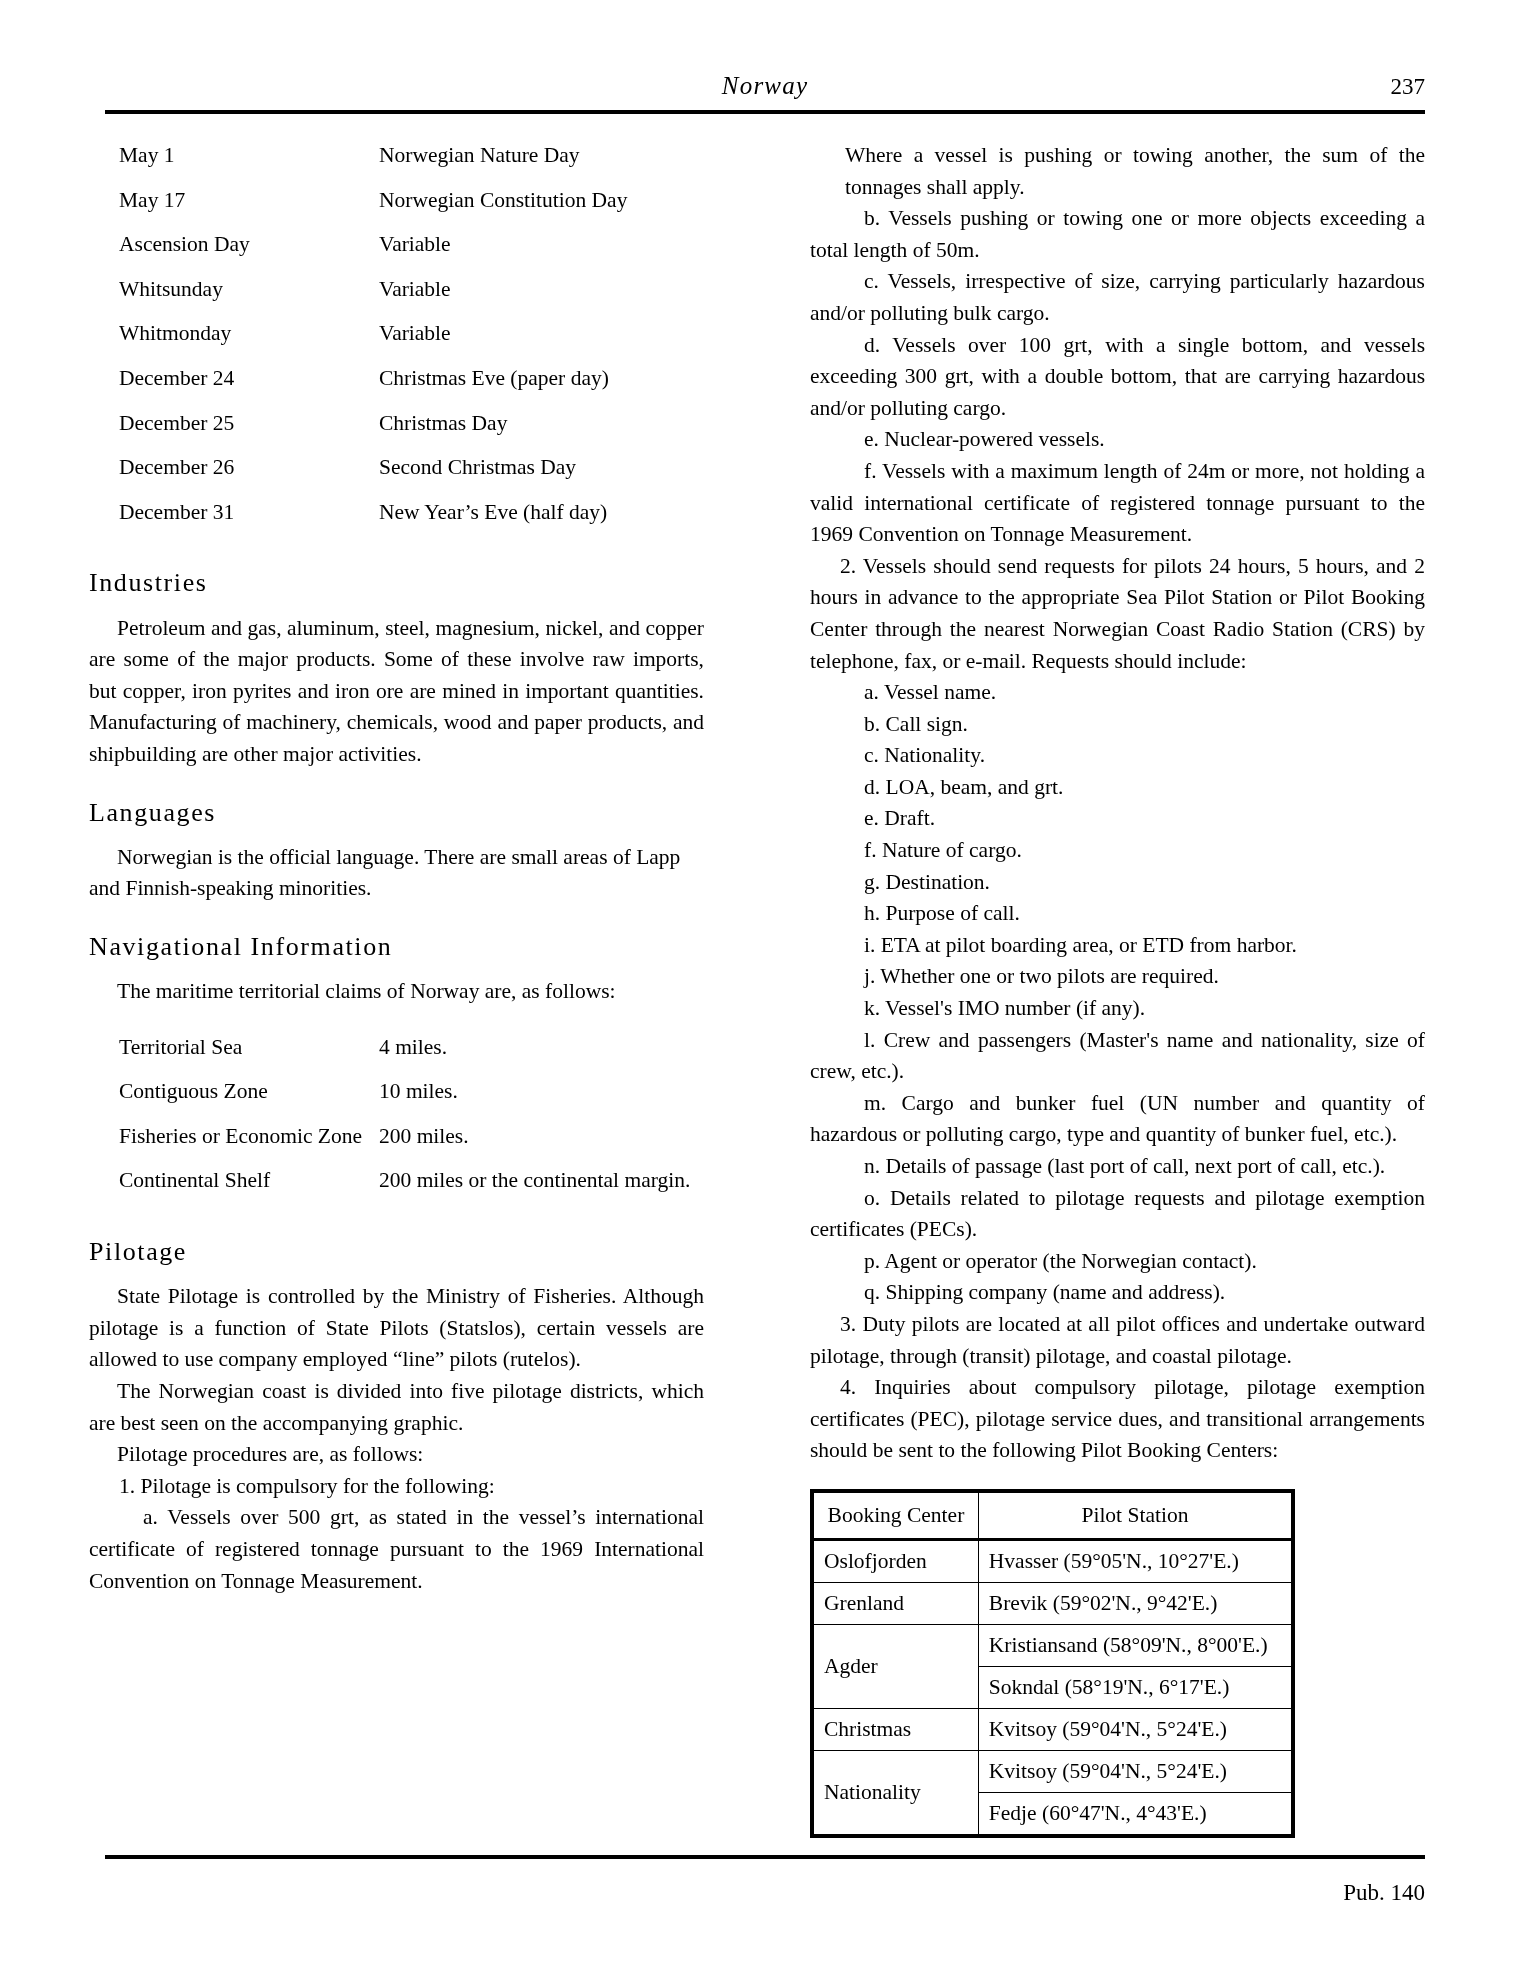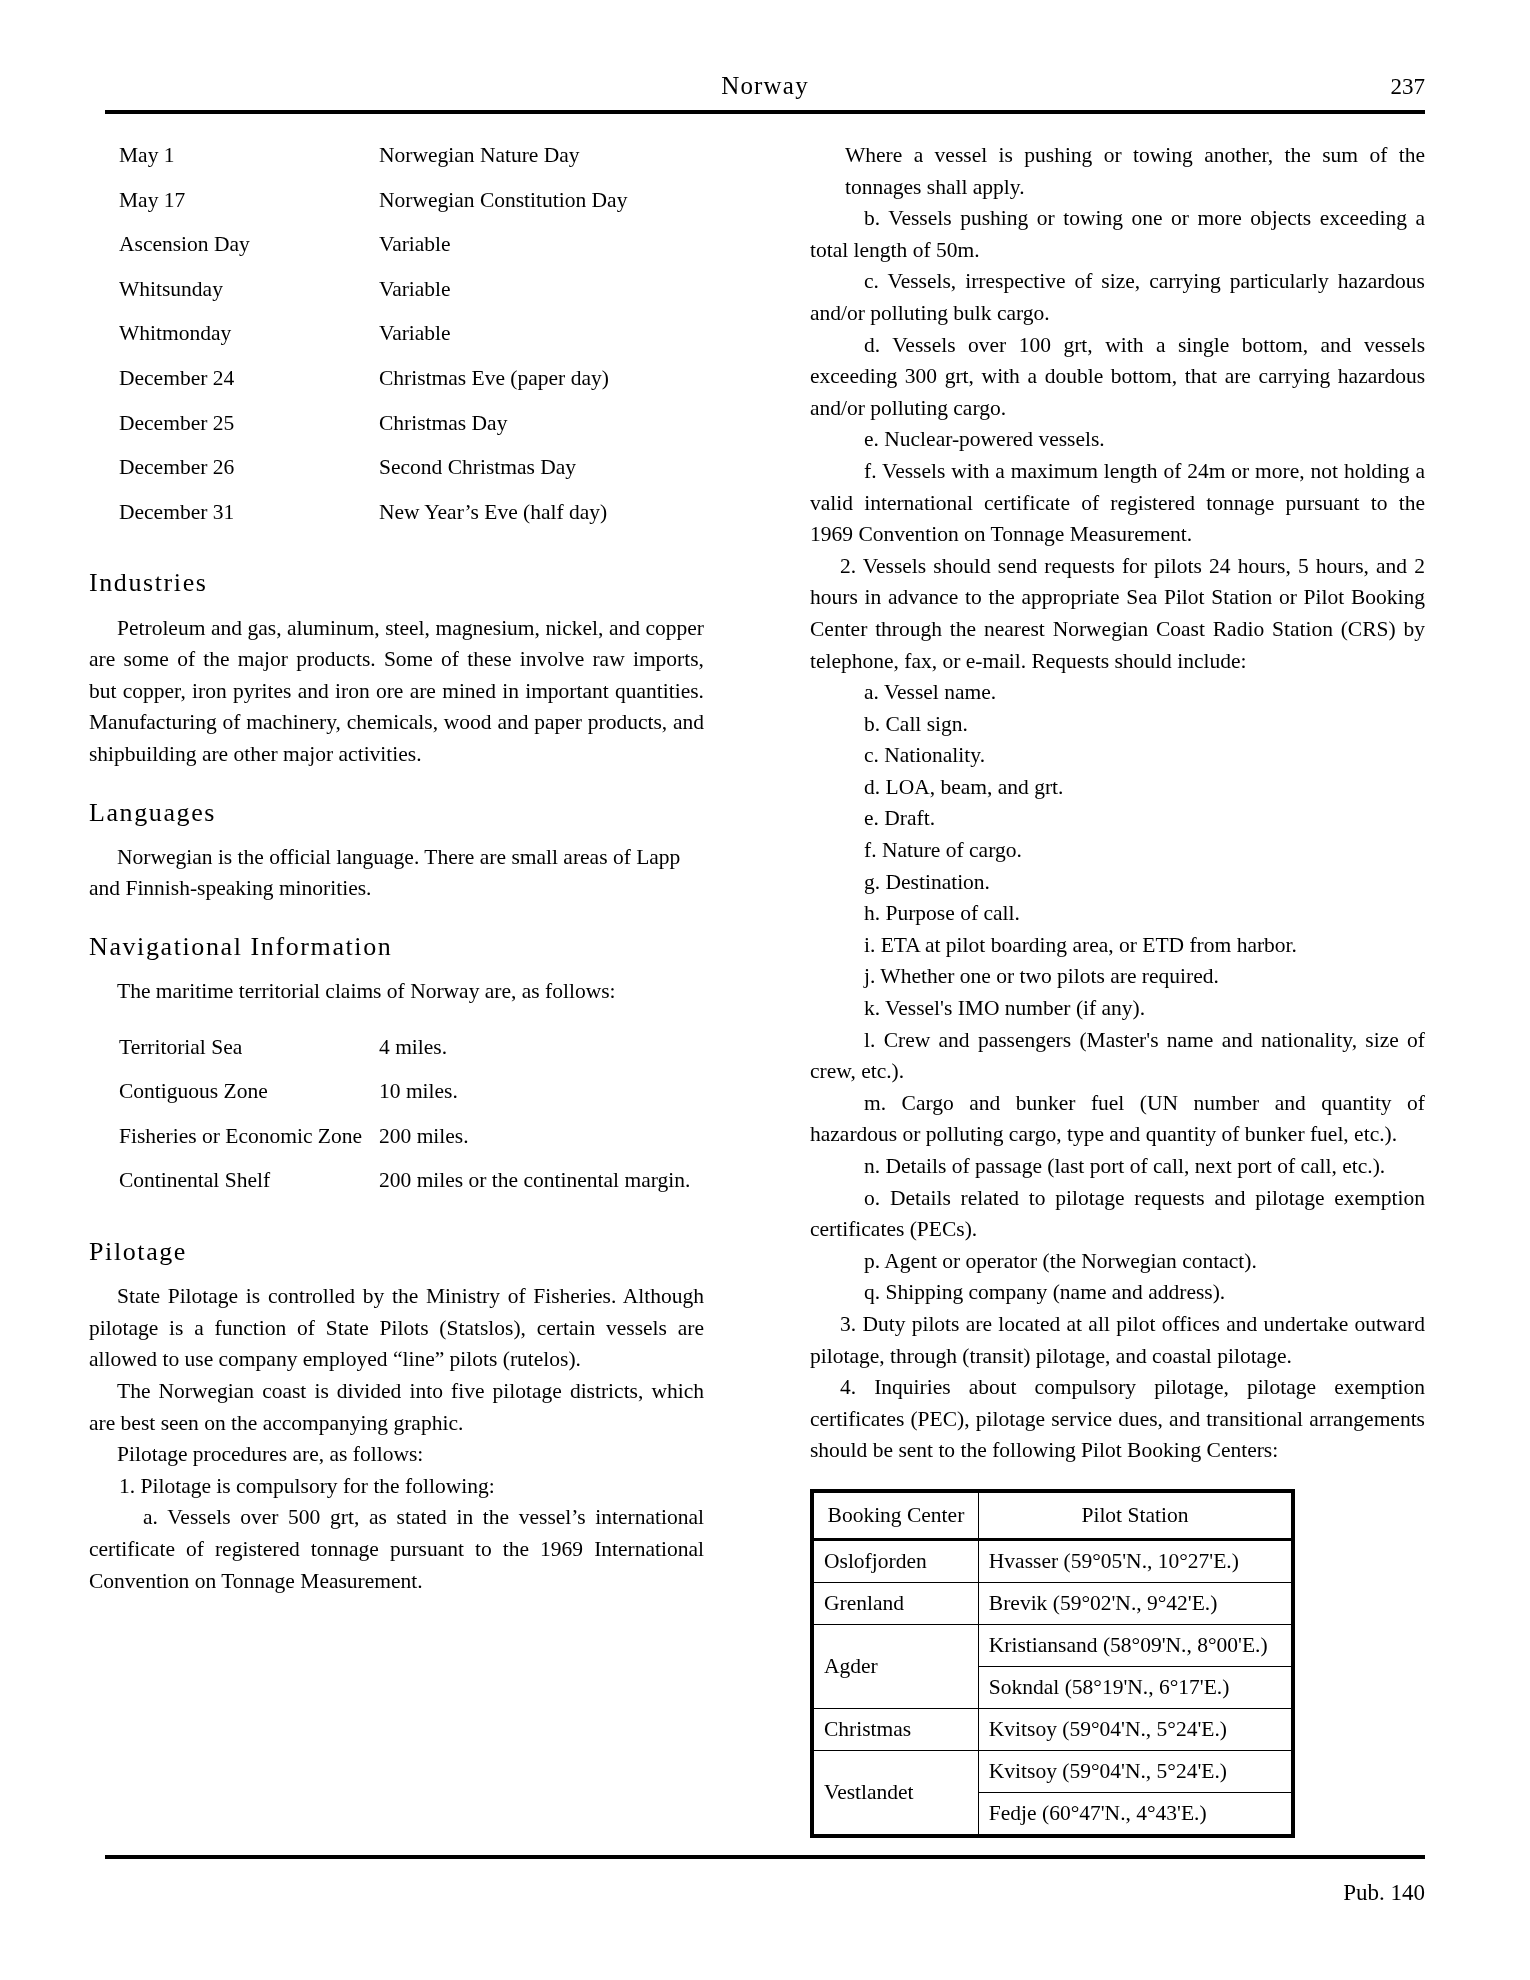--- a/index.html
+++ b/index.html
@@ -29,20 +29,21 @@
     right: 105px;
     top: 72px;
     height: 34px;
   }
   .runhead .title {
     position: absolute;
     left: 0; right: 0;
     text-align: center;
     font-size: 25px;
     letter-spacing: 1.2px;
+    font-style: italic;
   }
   .runhead .folio {
     position: absolute;
     right: 0;
     top: 2px;
     font-size: 23px;
   }
   .rule-top {
     position: absolute;
     left: 105px;
@@ -302,21 +303,21 @@
             <td>Kristiansand (58°09'N., 8°00'E.)</td>
           </tr>
           <tr>
             <td>Sokndal (58°19'N., 6°17'E.)</td>
           </tr>
           <tr>
             <td>Christmas</td>
             <td>Kvitsoy (59°04'N., 5°24'E.)</td>
           </tr>
           <tr>
-            <td rowspan="2">Vestlandet</td>
+            <td rowspan="2">Nationality</td>
             <td>Kvitsoy (59°04'N., 5°24'E.)</td>
           </tr>
           <tr>
             <td>Fedje (60°47'N., 4°43'E.)</td>
           </tr>
         </tbody>
     </table>
   </div>
 
   <div class="rule-bottom"></div>

